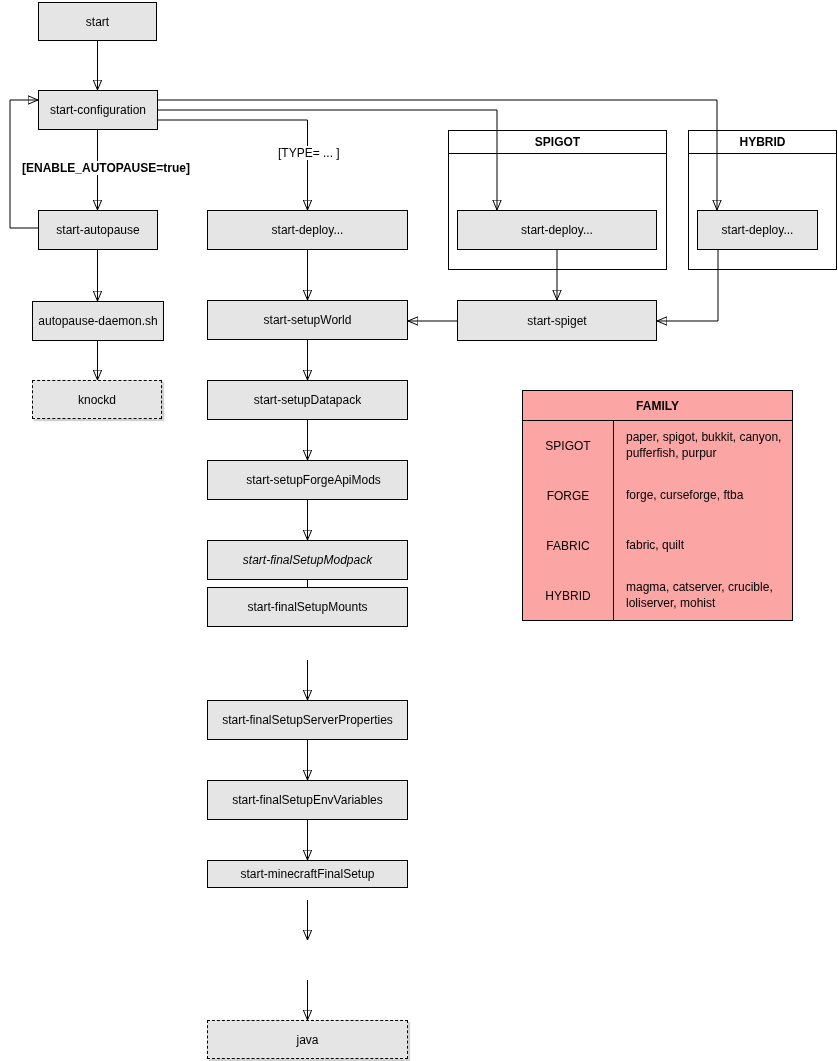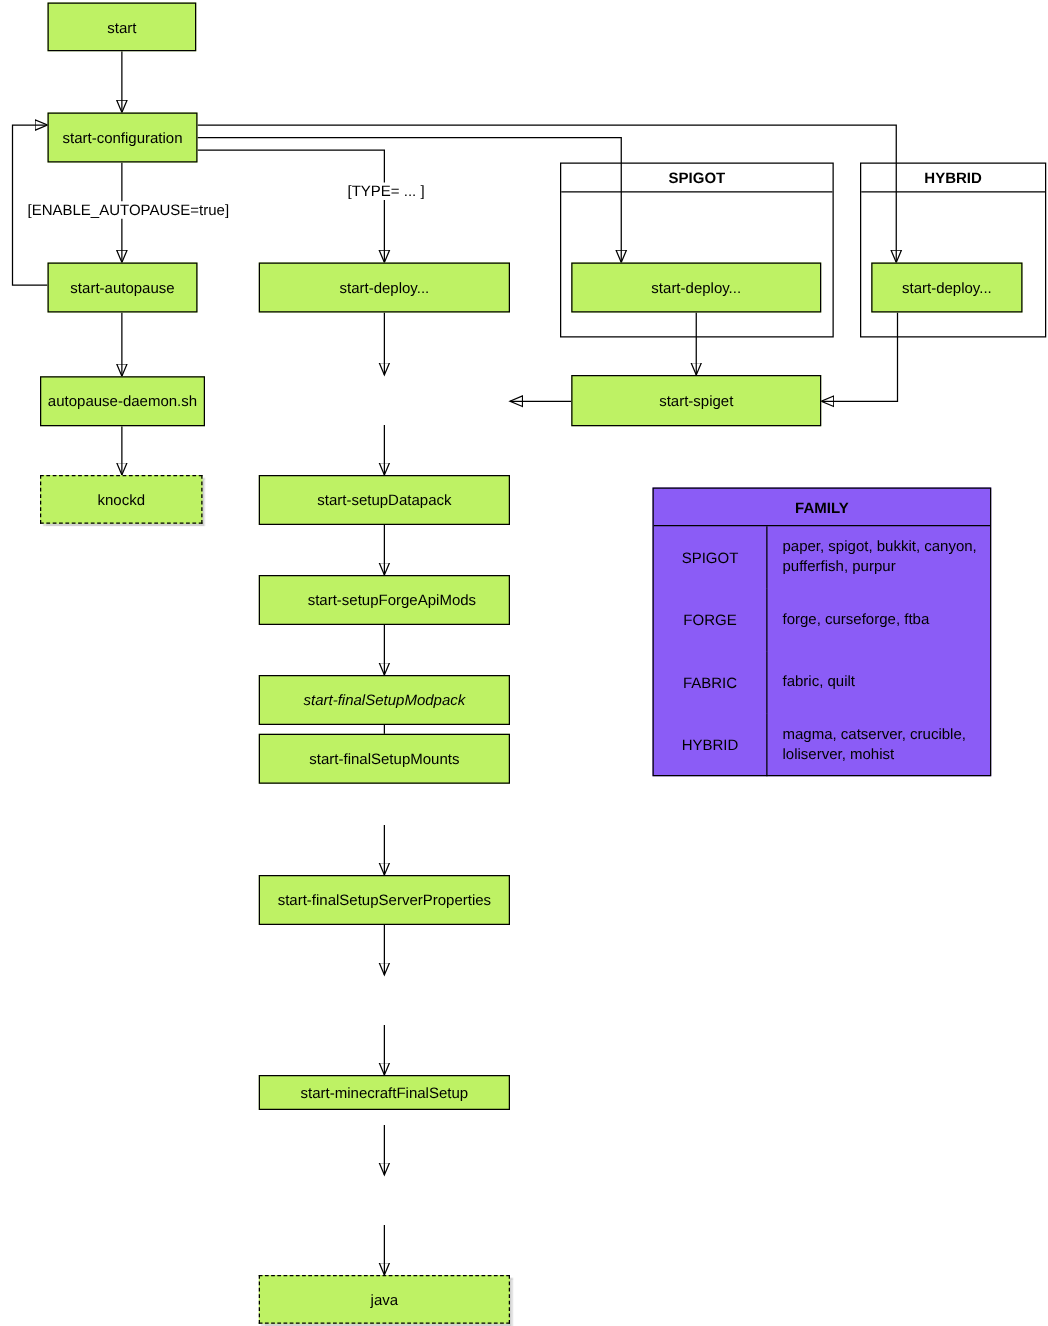--- a/index.html
+++ b/index.html
@@ -29,21 +29,21 @@
     font-size: 12px;
   }
   svg.edges {
     position: absolute;
     left: 0; top: 0;
     z-index: 2;
   }
   svg.edges path { fill: none; stroke: #000000; stroke-width: 1; }
   .node {
     position: absolute;
-    background: #bef264;
+    background: #e5e5e5;
     border: 1px solid #000000;
     box-sizing: border-box;
     display: flex;
     align-items: center;
     justify-content: center;
     text-align: center;
     font-size: 12px;
     z-index: 3;
     padding: 0 4px;
   }
@@ -57,21 +57,21 @@
     font-size: 12px;
     z-index: 4;
     padding: 0 1px;
     white-space: nowrap;
   }
   .family-table {
     position: absolute;
     left: 522px; top: 390px;
     width: 271px; height: 231px;
     border: 1px solid #000000;
-    background: #8b5cf6;
+    background: #fca5a5;
     box-sizing: border-box;
     display: flex;
     flex-direction: column;
     z-index: 3;
   }
   .family-header {
     height: 29px;
     flex: 0 0 29px;
     border-bottom: 1px solid #000000;
     display: flex;
@@ -147,44 +147,46 @@
   <div class="node" style="left:38px; top:90px; width:120px; height:40px;">start-configuration</div>
 
   <div class="node" style="left:38px; top:210px; width:120px; height:40px;">start-autopause</div>
 
   <div class="node" style="left:32px; top:301px; width:132px; height:40px;">autopause-daemon.sh</div>
 
   <div class="node dashed" style="left:32px; top:380px; width:130px; height:39px;">knockd</div>
 
   <div class="node" style="left:207px; top:210px; width:201px; height:40px;">start-deploy...</div>
 
+  <div class="node" style="left:207px; top:300px; width:201px; height:40px;">start-setupWorld</div>
 
   <div class="node" style="left:207px; top:380px; width:201px; height:40px;">start-setupDatapack</div>
 
   <div class="node" style="left:207px; top:460px; width:201px; height:40px;padding-left:16px;">start-setupForgeApiMods</div>
 
   <div class="node" style="left:207px; top:540px; width:201px; height:40px;font-style:italic;">start-finalSetupModpack</div>
 
   <div class="node" style="left:207px; top:587px; width:201px; height:40px;">start-finalSetupMounts</div>
 
   <div class="node" style="left:207px; top:700px; width:201px; height:40px;">start-finalSetupServerProperties</div>
 
+  <div class="node" style="left:207px; top:780px; width:201px; height:40px;">start-finalSetupEnvVariables</div>
 
   <div class="node" style="left:207px; top:860px; width:201px; height:28px;">start-minecraftFinalSetup</div>
 
 
   <div class="node dashed" style="left:207px; top:1020px; width:201px; height:39px;">java</div>
 
   <div class="node" style="left:457px; top:210px; width:200px; height:40px;">start-deploy...</div>
 
   <div class="node" style="left:697px; top:210px; width:121px; height:40px;">start-deploy...</div>
 
   <div class="node" style="left:457px; top:300px; width:200px; height:41px;">start-spiget</div>
 
-  <div class="edge-label" style="left:21px; top:161px;">[ENABLE_AUTOPAUSE=true]</div>
+  <div class="edge-label" style="left:21px; top:161px;font-weight:bold;">[ENABLE_AUTOPAUSE=true]</div>
 
   <div class="edge-label" style="left:277px; top:146px;">[TYPE= ... ]</div>
 
   <div class="family-table">
     <div class="family-header">FAMILY</div>
     <div class="family-row">
       <div class="family-name">SPIGOT</div>
       <div class="family-servers">paper, spigot, bukkit, canyon, pufferfish, purpur</div>
     </div>
     <div class="family-row">

